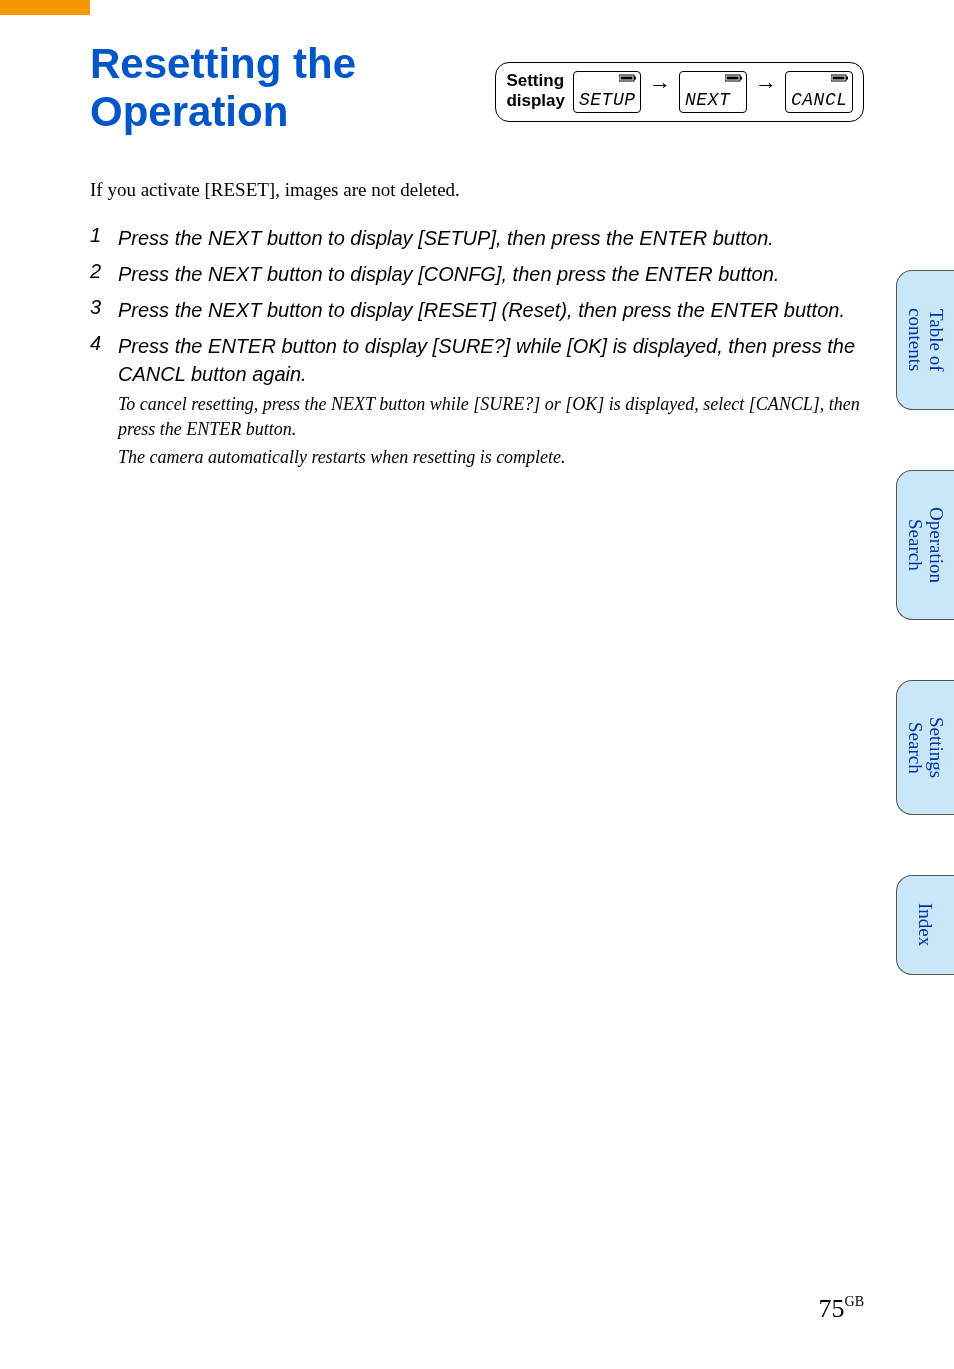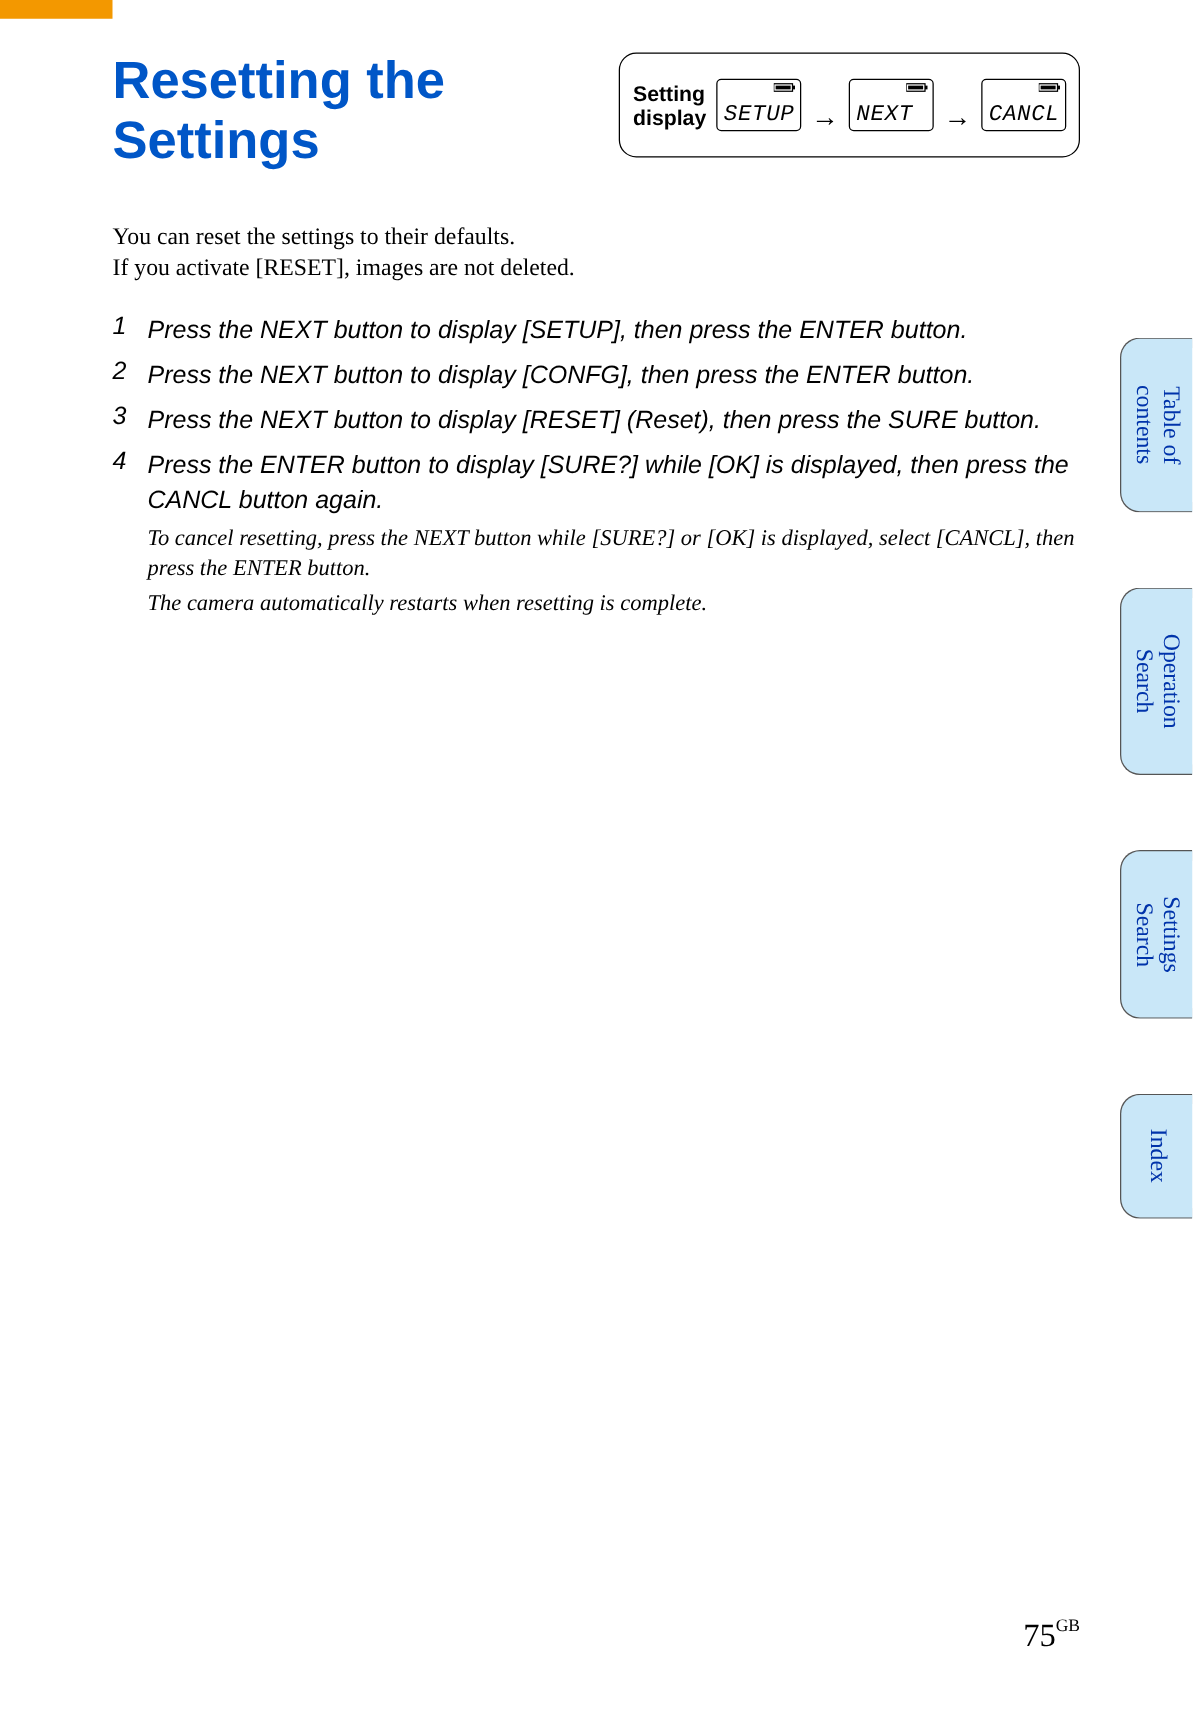--- a/index.html
+++ b/index.html
@@ -1,21 +1,21 @@
 <!DOCTYPE html>
 <html><head>
 <meta charset="utf-8">
 <style>
   * { box-sizing: border-box; margin: 0; padding: 0; }
   html, body { width: 954px; height: 1369px; background: #fff; font-family: "Times New Roman", Times, serif; color: #000; position: relative; }
   .page { width: 954px; height: 1369px; position: relative; padding: 40px 90px 0 90px; }
   .orange-bar { position: absolute; left: 0; top: 0; width: 90px; height: 15px; background: #f39800; }
   .header-area { display: flex; align-items: flex-start; gap: 30px; margin-bottom: 40px; }
   .title { color: #0056c7; font-family: Arial, "Helvetica Neue", Helvetica, sans-serif; font-weight: bold; font-size: 42px; line-height: 1.15; flex: 1; }
-  .setting-box { border: 1.5px solid #000; border-radius: 14px; padding: 20px 10px; display: flex; align-items: flex-end; gap: 8px; margin-top: 2px; }
+  .setting-box { border: 1.5px solid #000; border-radius: 14px; padding: 8px 10px; display: flex; align-items: flex-start; gap: 8px; margin-top: 22px; }
   .setting-label { font-family: Arial, Helvetica, sans-serif; font-weight: bold; font-size: 17px; line-height: 1.15; }
   .lcd { border: 1.5px solid #000; border-radius: 4px; width: 68px; height: 42px; display: flex; flex-direction: column; align-items: flex-end; justify-content: space-between; padding: 2px 3px; }
   .lcd .batt { width: 18px; height: 8px; }
   .lcd .txt { font-family: "Courier New", monospace; font-size: 18px; font-style: italic; letter-spacing: 0.5px; align-self: flex-start; padding-left: 2px; }
   .arrow { font-size: 22px; line-height: 1; }
   .intro { font-size: 19px; line-height: 1.35; margin-bottom: 22px; }
   ol.steps { list-style: none; counter-reset: step; padding-left: 0; font-style: italic; }
   ol.steps > li { counter-increment: step; position: relative; padding-left: 28px; margin-bottom: 8px; }
   ol.steps > li::before { content: counter(step); position: absolute; left: 0; top: 0; font-family: Arial, Helvetica, sans-serif; font-size: 20px; }
   .step-main { font-family: Arial, Helvetica, sans-serif; font-size: 20px; line-height: 1.4; }
@@ -31,21 +31,21 @@
   .page-num { position: absolute; right: 90px; bottom: 45px; font-family: "Times New Roman", Times, serif; font-size: 26px; }
   .page-num .sup { font-size: 14px; vertical-align: top; }
 </style>
 </head>
 <body>
 
 <div class="page">
   <div class="orange-bar"></div>
 
   <div class="header-area">
-    <h1 class="title">Resetting the Settings</h1>
+    <h1 class="title">Resetting the Operation</h1>
 
     <div class="setting-box">
       <div class="setting-label" style="white-space:pre;">Setting
 display</div>
       <div class="lcd">
         <svg class="batt" viewBox="0 0 18 8">
             <rect x="0" y="1" width="15" height="6" fill="none" stroke="#000" stroke-width="1"></rect>
             <rect x="15" y="2.5" width="2" height="3" fill="#000"></rect>
             <rect x="1.5" y="2.5" width="12" height="3" fill="#000"></rect>
           </svg>
@@ -66,33 +66,32 @@
             <rect x="0" y="1" width="15" height="6" fill="none" stroke="#000" stroke-width="1"></rect>
             <rect x="15" y="2.5" width="2" height="3" fill="#000"></rect>
             <rect x="1.5" y="2.5" width="12" height="3" fill="#000"></rect>
           </svg>
         <div class="txt">CANCL</div>
       </div>
     </div>
   </div>
 
   <div class="intro">
-    <div>You can reset the settings to their defaults.</div>
     <div>If you activate [RESET], images are not deleted.</div>
   </div>
 
   <ol class="steps">
     <li>
       <div class="step-main">Press the NEXT button to display [SETUP], then press the ENTER button.</div>
     </li>
     <li>
       <div class="step-main">Press the NEXT button to display [CONFG], then press the ENTER button.</div>
     </li>
     <li>
-      <div class="step-main">Press the NEXT button to display [RESET] (Reset), then press the SURE button.</div>
+      <div class="step-main">Press the NEXT button to display [RESET] (Reset), then press the ENTER button.</div>
     </li>
     <li>
       <div class="step-main">Press the ENTER button to display [SURE?] while [OK] is displayed, then press the CANCL button again.</div>
       <div class="step-note">To cancel resetting, press the NEXT button while [SURE?] or [OK] is displayed, select [CANCL], then press the ENTER button.</div>
       <div class="step-note">The camera automatically restarts when resetting is complete.</div>
     </li>
   </ol>
 
   <div class="side-tabs">
     <a class="tab t1">

